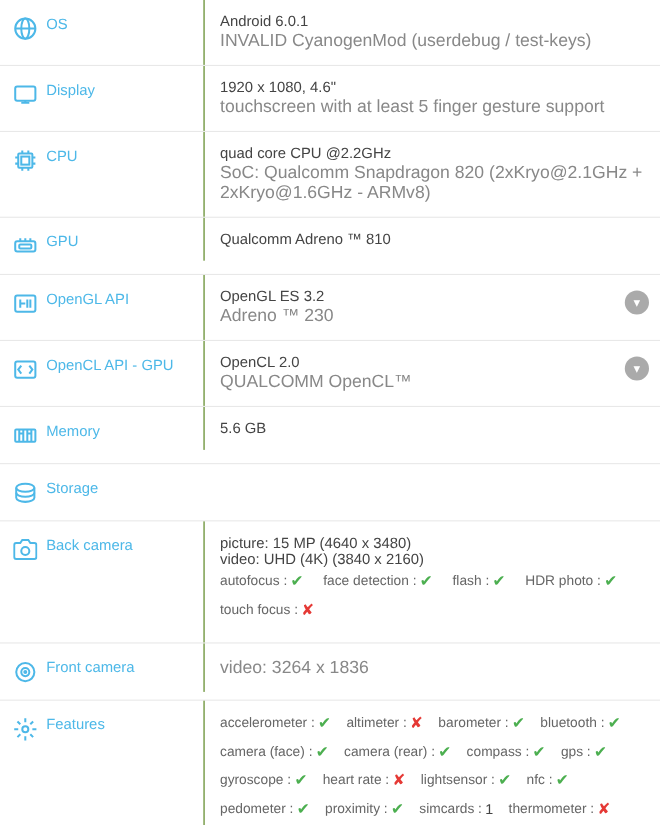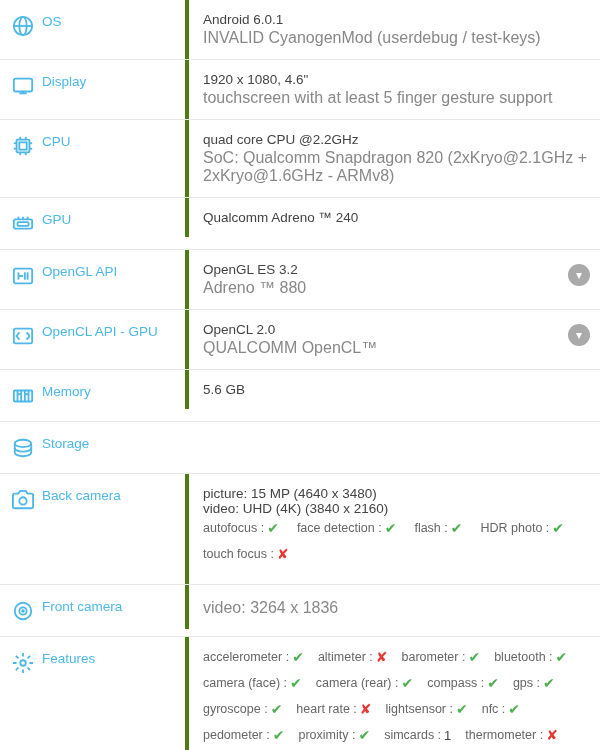--- a/index.html
+++ b/index.html
@@ -31,21 +31,21 @@
     }
     .icon {
       width: 22px;
       height: 22px;
       flex-shrink: 0;
       margin-top: 1px;
     }
     .cell-right {
       flex: 1;
       padding: 12px 12px 12px 14px;
-      border-left: 4px solid #4d7c0f;
+      border-left: 1px solid #4d7c0f;
       position: relative;
     }
     .cell-right .main-val {
       color: #444;
       font-size: 13.5px;
       font-weight: 500;
     }
     .cell-right .sub-val {
       color: #888;
       font-size: 16px;
@@ -158,38 +158,38 @@
         <span class="icon"><svg viewBox="0 0 24 24" fill="none" stroke="#4db8e8" stroke-width="2" class="icon-svg">
             <rect x="2" y="7" width="20" height="10" rx="2"></rect>
             <rect x="6" y="10" width="12" height="4" rx="1"></rect>
             <line x1="7" y1="7" x2="7" y2="4"></line>
             <line x1="12" y1="7" x2="12" y2="4"></line>
             <line x1="17" y1="7" x2="17" y2="4"></line>
           </svg></span>
         <span class="label">GPU</span>
       </div>
       <div class="cell-right">
-        <div class="main-val">Qualcomm Adreno ™ 240</div>
+        <div class="main-val">Qualcomm Adreno ™ 810</div>
       </div>
     </div>
 
     <div class="row">
       <div class="cell-left">
         <span class="icon"><svg viewBox="0 0 24 24" fill="none" stroke="#4db8e8" stroke-width="2" class="icon-svg">
             <rect x="2" y="4" width="20" height="16" rx="2"></rect>
             <line x1="7" y1="8" x2="7" y2="16"></line>
             <line x1="7" y1="12" x2="12" y2="12"></line>
             <line x1="14" y1="8" x2="14" y2="16"></line>
             <line x1="17" y1="8" x2="17" y2="16"></line>
           </svg></span>
         <span class="label">OpenGL API</span>
       </div>
       <div class="cell-right">
         <div class="main-val">OpenGL ES 3.2</div>
-        <div class="sub-val">Adreno ™ 880</div>
+        <div class="sub-val">Adreno ™ 230</div>
         <div class="chevron">▾</div>
       </div>
     </div>
 
     <div class="row">
       <div class="cell-left">
         <span class="icon"><svg viewBox="0 0 24 24" fill="none" stroke="#4db8e8" stroke-width="2" class="icon-svg">
             <rect x="2" y="4" width="20" height="16" rx="2"></rect>
             <polyline points="8,8 5,12 8,16"></polyline>
             <polyline points="16,8 19,12 16,16"></polyline>

